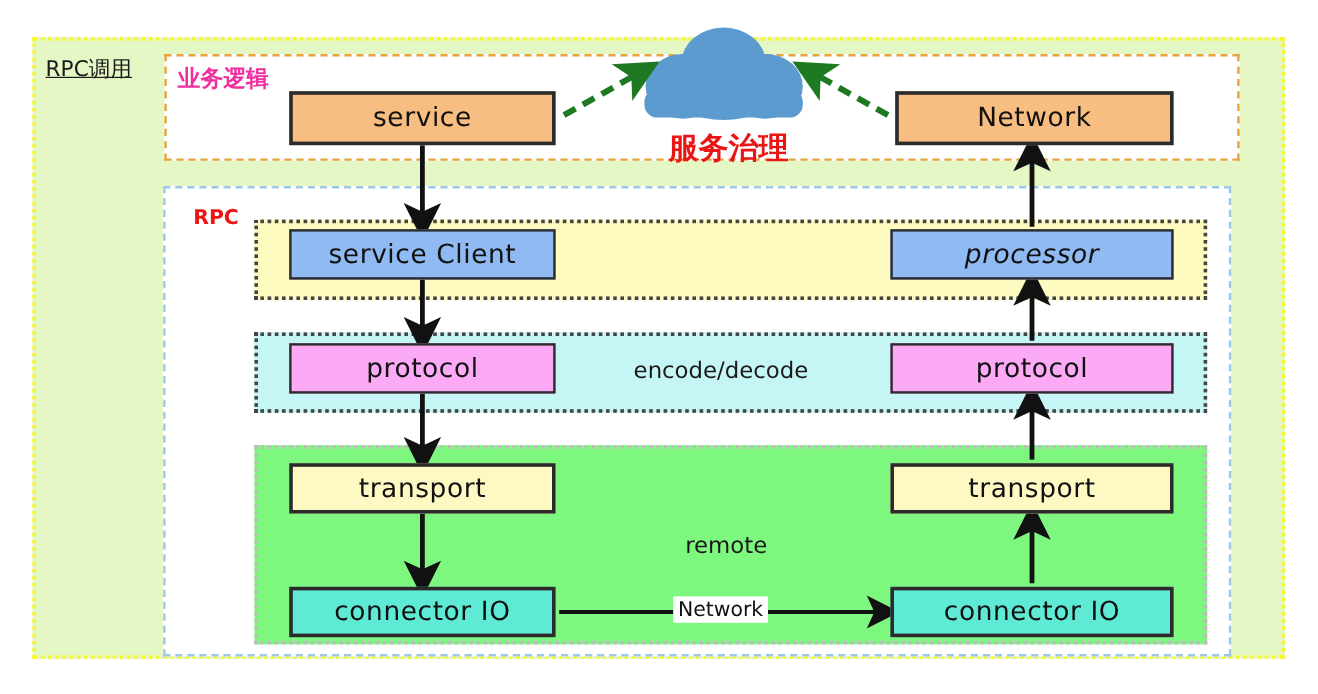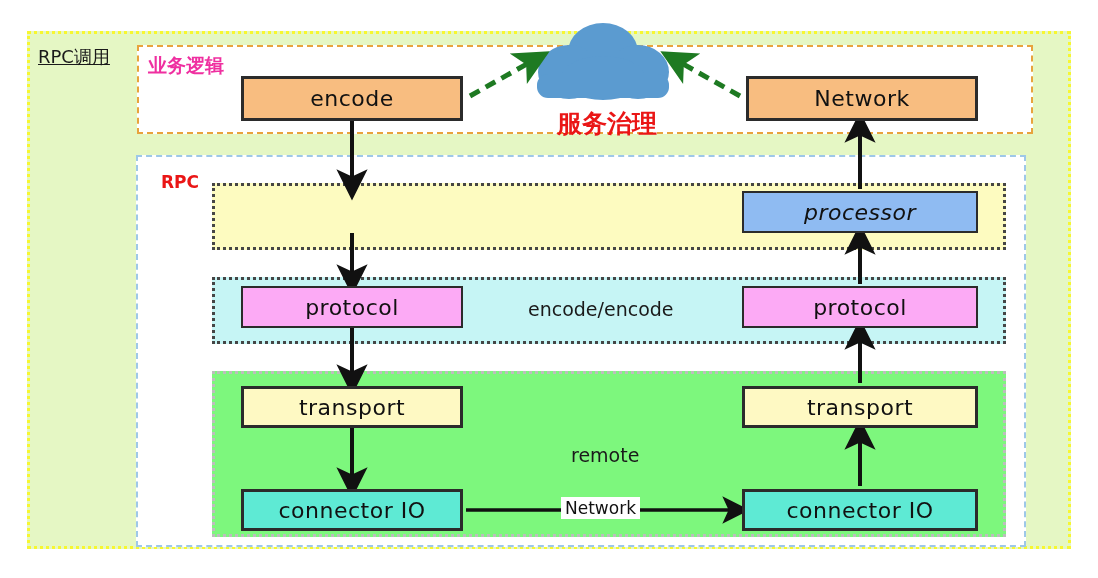--- a/index.html
+++ b/index.html
@@ -138,21 +138,21 @@
   <div id="biz-region"></div>
   <div id="biz-label">业务逻辑</div>
 
   <div id="rpc-region"></div>
   <div id="rpc-label">RPC</div>
 
   <div class="band" id="band-stub"></div>
   <div class="band" id="band-codec"></div>
   <div class="band" id="band-remote"></div>
 
-  <div class="caption" id="cap-codec">encode/encode</div>
+  <div class="caption" id="cap-codec">encode/decode</div>
   <div class="caption" id="cap-remote">remote</div>
 
   <div id="cloud">
     <svg width="150" height="78" viewBox="0 0 150 78" xmlns="http://www.w3.org/2000/svg">
       <g fill="#5b9bd0">
         <ellipse cx="75" cy="30" rx="35" ry="29"></ellipse>
         <ellipse cx="41" cy="50" rx="31" ry="27"></ellipse>
         <ellipse cx="110" cy="50" rx="31" ry="27"></ellipse>
         <ellipse cx="75" cy="56" rx="42" ry="22"></ellipse>
         <rect x="9" y="52" width="132" height="24" rx="11"></rect>
@@ -184,23 +184,24 @@
 
     <line x1="860" y1="486" x2="860" y2="433" stroke="#111111" stroke-width="4" marker-end="url(#ahBlack)"></line>
     <line x1="860" y1="383" x2="860" y2="333" stroke="#111111" stroke-width="4" marker-end="url(#ahBlack)"></line>
     <line x1="860" y1="284" x2="860" y2="238" stroke="#111111" stroke-width="4" marker-end="url(#ahBlack)"></line>
     <line x1="860" y1="189" x2="860" y2="126" stroke="#111111" stroke-width="4" marker-end="url(#ahBlack)"></line>
 
     <line x1="470" y1="96" x2="534" y2="60" stroke="#1e7a22" stroke-width="5" stroke-dasharray="11,7" marker-end="url(#ahGreen)"></line>
     <line x1="740" y1="96" x2="676" y2="60" stroke="#1e7a22" stroke-width="5" stroke-dasharray="11,7" marker-end="url(#ahGreen)"></line>
   </svg>
 
-  <div class="node orange" id="n-client">encode</div>
+  <div class="node orange" id="n-client">service</div>
   <div class="node orange" id="n-server">Network</div>
 
+  <div class="node blue thin" id="n-svcclient">service Client</div>
   <div class="node blue thin" id="n-processor">processor</div>
 
   <div class="node pink thin" id="n-proto-l">protocol</div>
   <div class="node pink thin" id="n-proto-r">protocol</div>
 
   <div class="node purple" id="n-trans-l">transport</div>
   <div class="node purple" id="n-trans-r">transport</div>
 
   <div class="node mint" id="n-conn-l">connector IO</div>
   <div class="node mint" id="n-conn-r">connector IO</div>

